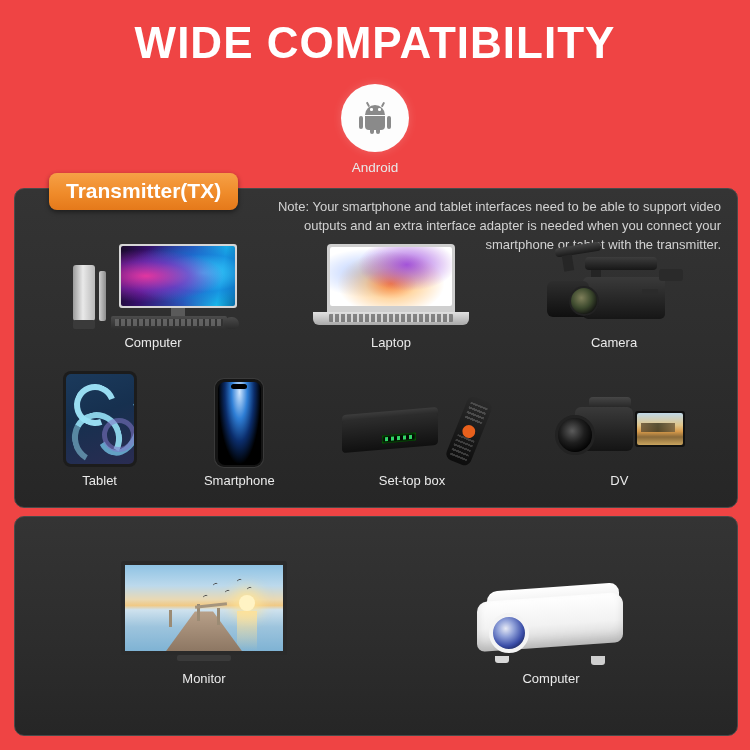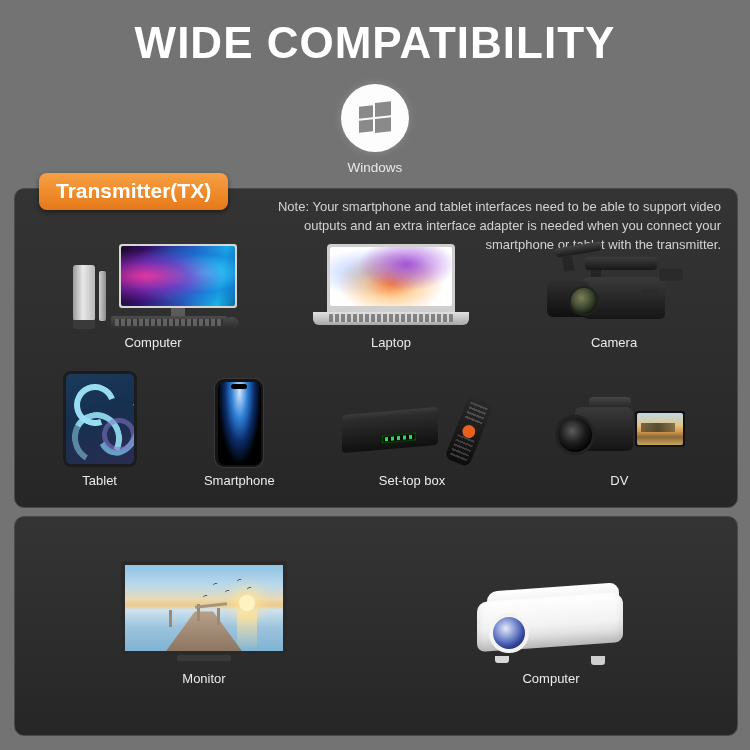--- a/index.html
+++ b/index.html
@@ -1,17 +1,17 @@
 <!DOCTYPE html>
 <html><head>
 <meta charset="utf-8">
 <style>
   html,body{margin:0;padding:0;background:#000;}
   body{width:750px;height:750px;font-family:"Liberation Sans",sans-serif;overflow:hidden;}
-  .page{position:relative;width:750px;height:750px;background:#737373;}
+  .page{position:relative;width:750px;height:750px;background:#ef4444;}
 
   
   .title{
     position:absolute;top:18px;left:0;width:750px;text-align:center;
     color:#fff;font-size:44px;font-weight:bold;letter-spacing:1px;
     font-family:"Liberation Sans",sans-serif;
   }
 
   
   .os-row{position:absolute;top:84px;left:0;width:750px;display:flex;justify-content:center;gap:66px;}
@@ -47,21 +47,21 @@
   
   .panel{
     position:absolute;left:14px;width:722px;border-radius:10px;
     background:linear-gradient(180deg,#343434 0%,#2d2d2d 55%,#262626 100%);
     border:1px solid #4a4a4a;
   }
   #panel-tx{top:188px;height:318px;}
   #panel-rx{top:516px;height:218px;}
 
   .badge{
-    position:absolute;left:24px;color:#fff;font-size:21px;font-weight:bold;
+    position:absolute;left:34px;color:#fff;font-size:21px;font-weight:bold;
     background:linear-gradient(180deg,#f6a046 0%,#ef8b2a 55%,#e5791a 100%);
     border-radius:8px;padding:6px 17px 7px 17px;
     box-shadow:0 2px 5px rgba(0,0,0,.45);white-space:nowrap;
   }
   #badge-tx{top:-16px;}
   #badge-rx{top:-16px;}
 
   .note{
     position:absolute;left:240px;top:9px;width:466px;
     color:#d2d2d2;font-size:13px;line-height:1.45;text-align:right;
@@ -202,32 +202,38 @@
 </style>
 </head>
 <body>
 
 <div class="page">
 
   <div class="title">WIDE COMPATIBILITY</div>
 
   <div class="os-row">
 
-
     <div class="os-item">
       <div class="os-circle">
-        <div class="win">
-          <span class="p1"></span>
-            <span class="p2"></span>
-            <span class="p3"></span>
-            <span class="p4"></span>
-        </div>
-      </div>
-      <div class="os-label">Windows</div>
+        <div class="android">
+          <span class="ant l"></span>
+            <span class="ant r"></span>
+          <span class="head"></span>
+            <span class="eye l"></span>
+            <span class="eye r"></span>
+          <span class="arm l"></span>
+            <span class="arm r"></span>
+          <span class="body"></span>
+            <span class="leg l"></span>
+            <span class="leg r"></span>
+        </div>
+      </div>
+      <div class="os-label">Android</div>
     </div>
+
 
 
 
   </div>
 
   <div class="panel" id="panel-tx">
 
     <div class="badge" id="badge-tx">Transmitter(TX)</div>
     <div class="note">Note: Your smartphone and tablet interfaces need to be able to support video outputs and an extra interface adapter is needed when you connect your smartphone or tablet with the transmitter.</div>
 

